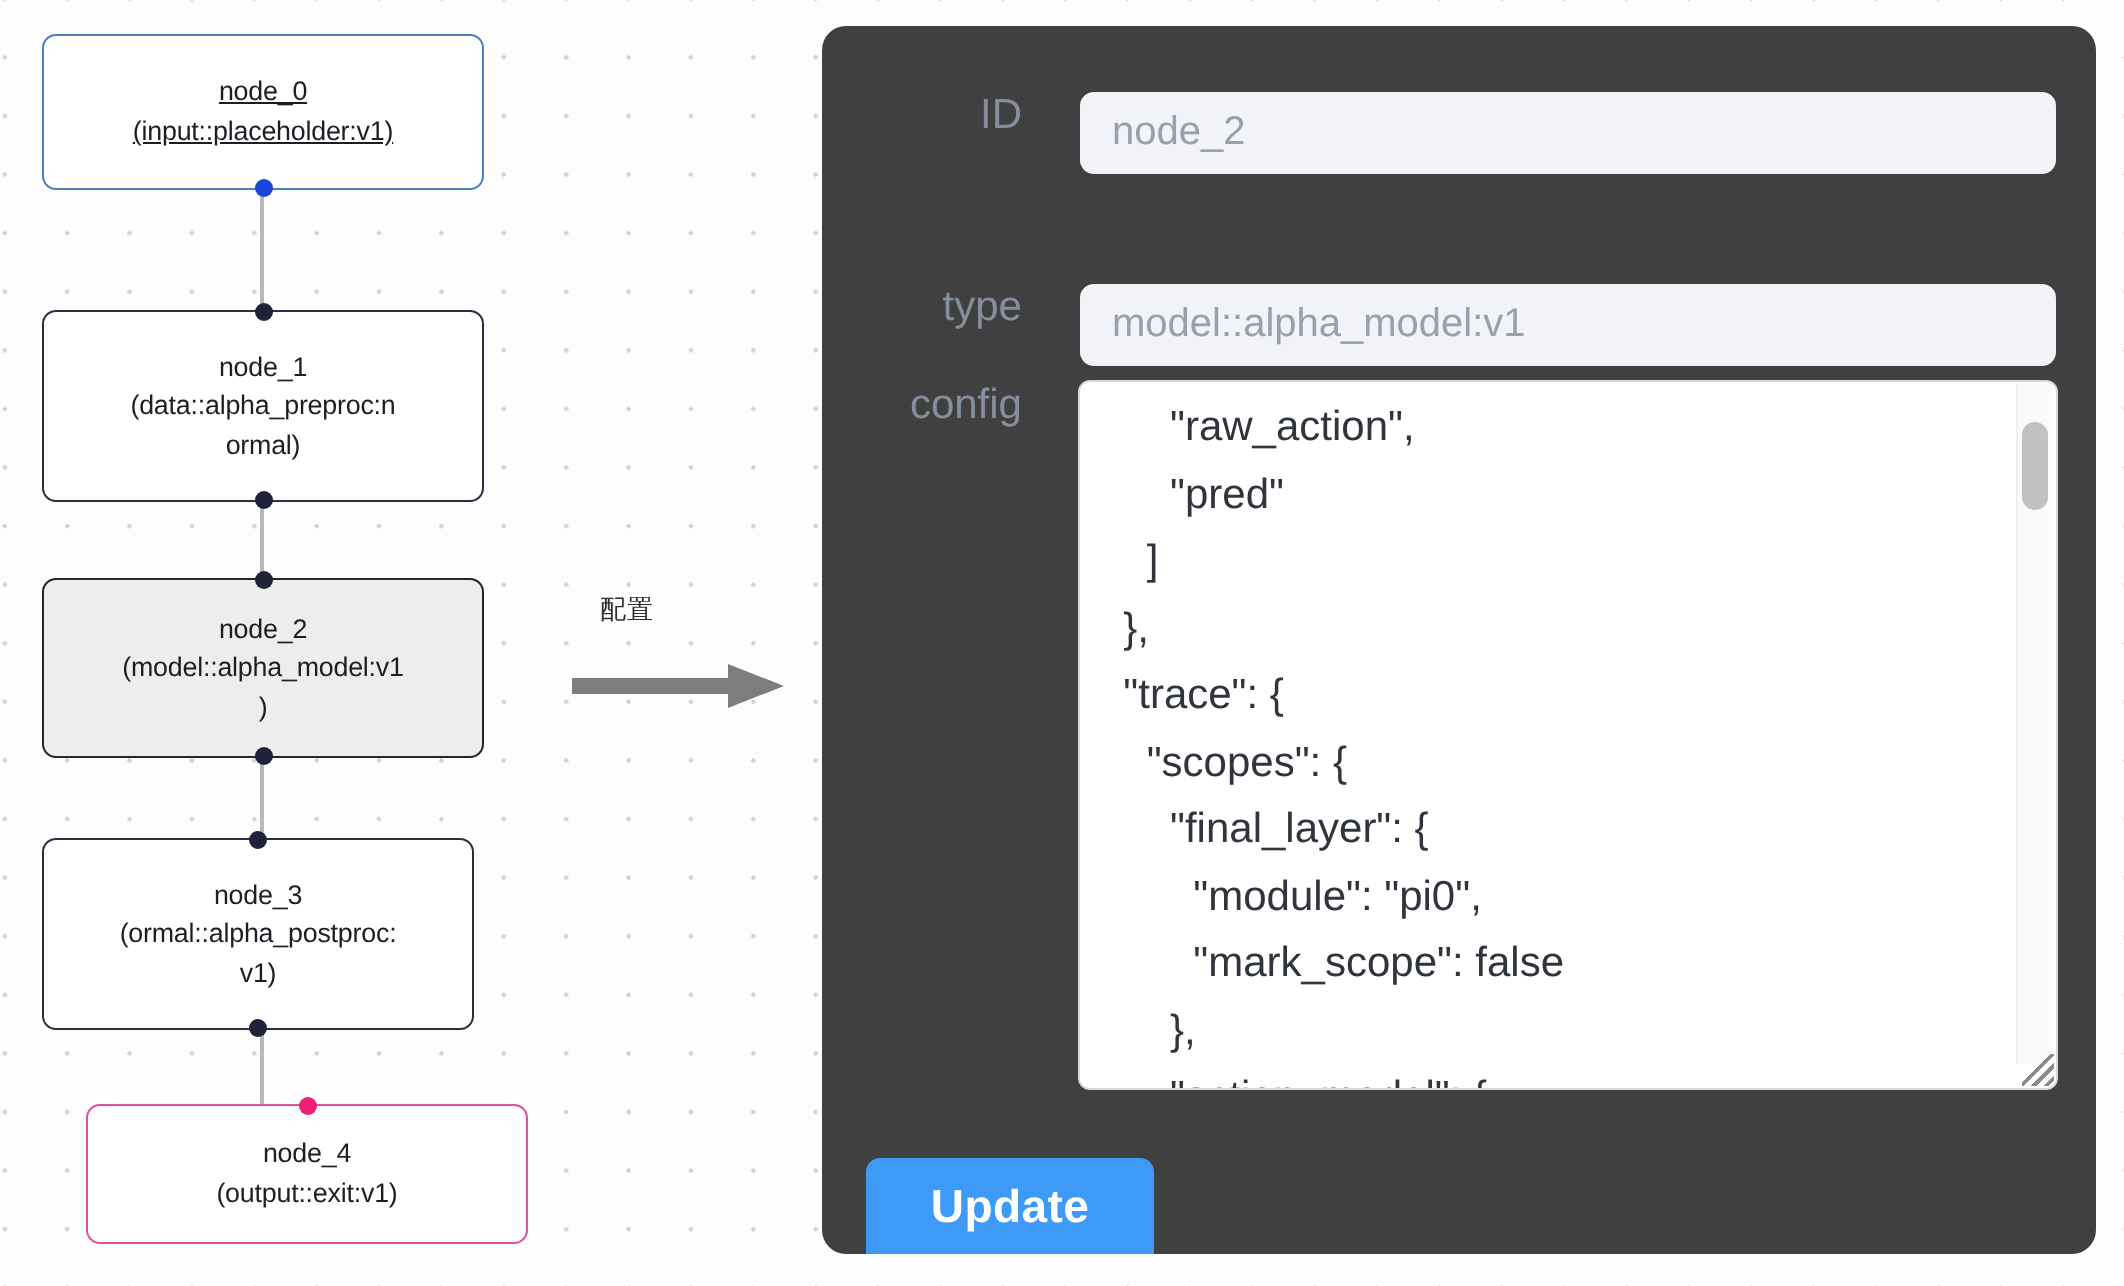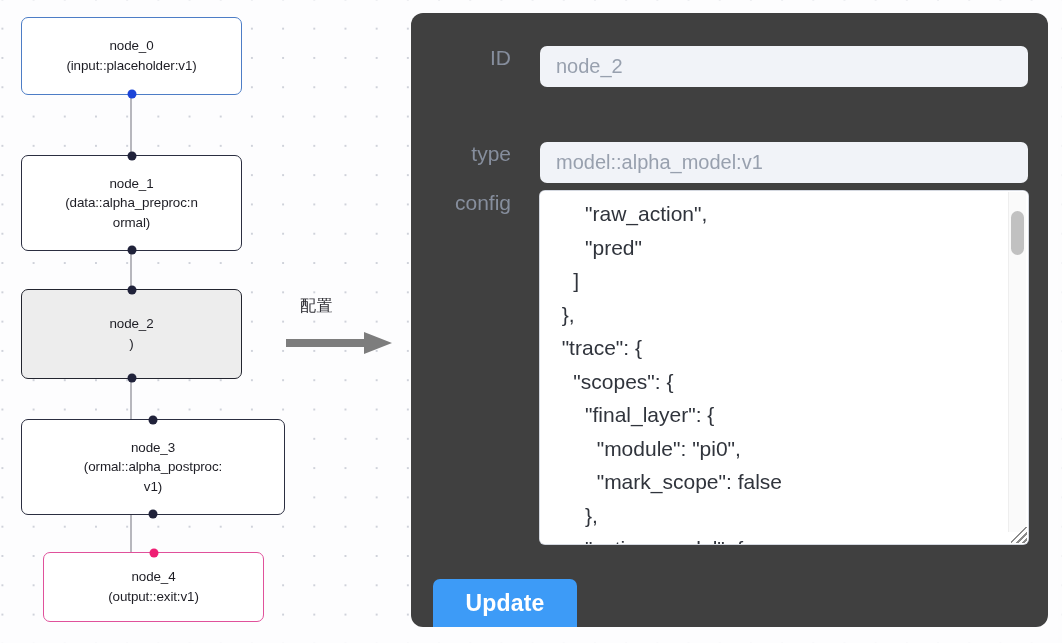--- a/index.html
+++ b/index.html
@@ -77,21 +77,21 @@
 
   
   #transition-group {
     position: absolute;
     left: 286px; top: 296px;
     width: 116px; height: 64px;
   }
   #transition-label {
     position: absolute;
     left: 14px; top: 0;
-    font-size: 16px;
+    font-size: 13px;
     color: #2d2d33;
     font-family: "DejaVu Sans", sans-serif;
     letter-spacing: 0.5px;
   }
   #transition-arrow {
     position: absolute;
     left: 0; top: 36px;
     width: 106px; height: 22px;
   }
 
@@ -213,42 +213,43 @@
 </head>
 <body>
 
 <div id="flow-canvas">
 
   <div class="edge" style="top:95px;height:60px;"></div>
   <div class="edge" style="top:251px;height:38px;"></div>
   <div class="edge" style="top:379px;height:40px;"></div>
   <div class="edge" style="top:515px;height:37px;"></div>
 
-  <div class="node input-node" style="left:21px;top:17px;width:221px;height:78px;">
+  <div class="node input-node" style="left:21px;top:17px;width:221px;height:78px;text-decoration:underline;">
     <span class="nline">node_0</span>
     <span class="nline">(input::placeholder:v1)</span>
     <span class="handle bottom blue"></span>
   </div>
 
   <div class="node" style="left:21px;top:155px;width:221px;height:96px;">
     <span class="nline">node_1</span>
     <span class="nline">(data::alpha_preproc:n</span>
     <span class="nline">ormal)</span>
     <span class="handle top"></span>
     <span class="handle bottom"></span>
   </div>
 
   <div class="node selected" style="left:21px;top:289px;width:221px;height:90px;">
     <span class="nline">node_2</span>
+    <span class="nline">(model::alpha_model:v1</span>
     <span class="nline">)</span>
     <span class="handle top"></span>
     <span class="handle bottom"></span>
   </div>
 
-  <div class="node" style="left:21px;top:419px;width:264px;height:96px;">
+  <div class="node" style="left:21px;top:419px;width:216px;height:96px;">
     <span class="nline">node_3</span>
     <span class="nline">(ormal::alpha_postproc:</span>
     <span class="nline">v1)</span>
     <span class="handle top"></span>
     <span class="handle bottom"></span>
   </div>
 
   <div class="node output-node" style="left:21px;top:552px;width:221px;height:70px;margin-left:22px;">
     <span class="nline">node_4</span>
     <span class="nline">(output::exit:v1)</span>

